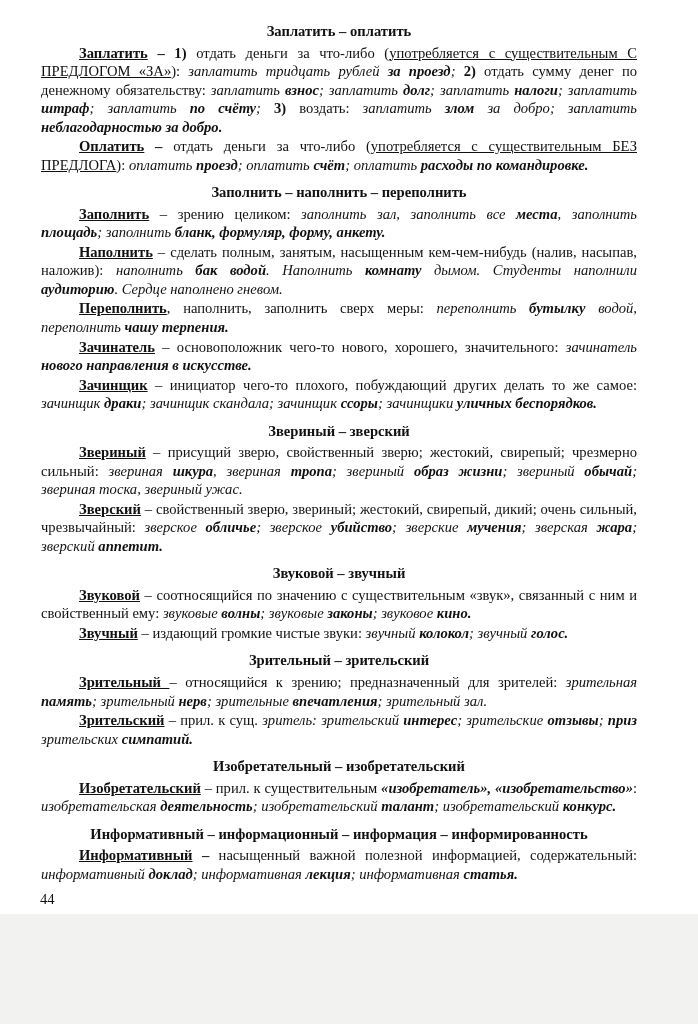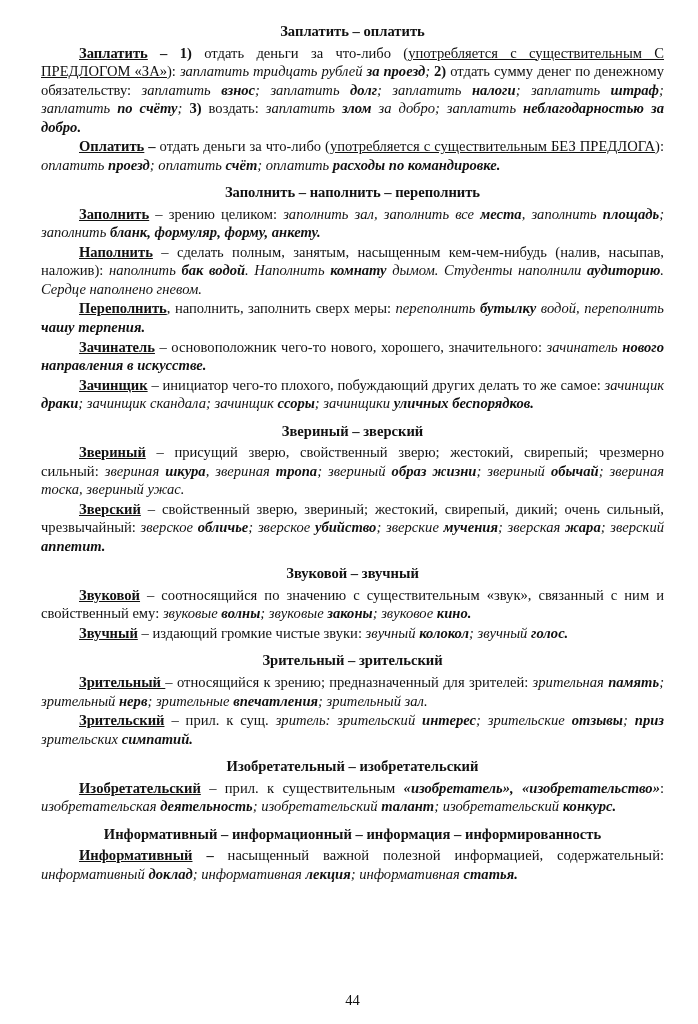--- a/index.html
+++ b/index.html
@@ -4,29 +4,29 @@
 <title>Словарь паронимов — стр. 44</title>
 <style>
   html, body {
     margin: 0;
     padding: 0;
     background: #f2f2f0;
   }
   .page {
     position: relative;
     width: 698px;
-    height: 1024px;
+    height: 914px;
     margin: 0 auto;
     box-sizing: border-box;
     background: #ffffff;
     color: #111111;
     font-family: "Liberation Serif", "DejaVu Serif", serif;
     font-size: 14.6px;
     line-height: 1.27;
-    padding: 22px 33px 14px 40px;
+    padding: 22px 60px 14px 40px;
     display: flex;
     flex-direction: column;
     overflow: hidden;
   }
   .content { flex: 0 0 auto; }
   .heading {
     font-size: 14.6px;
     font-weight: bold;
     text-align: center;
     margin: 9px 0 3px 0;
@@ -39,21 +39,21 @@
   }
   
   .seg.n  { font-weight: normal; font-style: normal; }
   .seg.b  { font-weight: bold; }
   .seg.i  { font-style: italic; }
   .seg.bi { font-weight: bold; font-style: italic; }
   .seg.u  { text-decoration: underline; }
   .seg.bu { font-weight: bold; text-decoration: underline; }
   .page-footer {
     margin-top: auto;
-    text-align: center;
+    text-align: left;
     padding-top: 6px;
   }
 </style>
 </head>
 <body>
 
 <main class="page">
   <div class="content" id="content">
       <h2 class="heading">Заплатить – оплатить</h2>
       <p class="para"><span class="seg bu">Заплатить</span><span class="seg b"> – 1) </span><span class="seg n">отдать деньги за что-либо (</span><span class="seg u">употребляется с существительным С ПРЕДЛОГОМ «ЗА»</span><span class="seg n">): </span><span class="seg i">заплатить  тридцать рублей </span><span class="seg bi">за проезд</span><span class="seg i">; </span><span class="seg b">2) </span><span class="seg n">отдать сумму денег по денежному обязательству: </span><span class="seg i">заплатить  </span><span class="seg bi">взнос</span><span class="seg i">; заплатить  </span><span class="seg bi">долг</span><span class="seg i">; заплатить </span><span class="seg bi">налоги</span><span class="seg i">; заплатить </span><span class="seg bi">штраф</span><span class="seg i">; заплатить </span><span class="seg bi">по счёту</span><span class="seg i">; </span><span class="seg b">3) </span><span class="seg n">воздать: </span><span class="seg i">заплатить </span><span class="seg bi">злом</span><span class="seg i"> за добро; заплатить </span><span class="seg bi">неблагодарностью за добро.</span></p>

